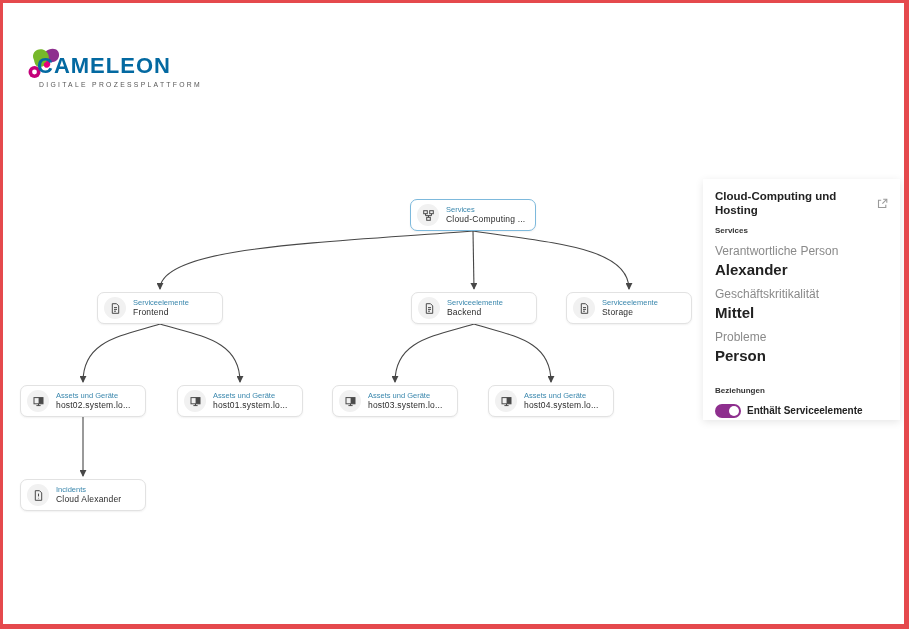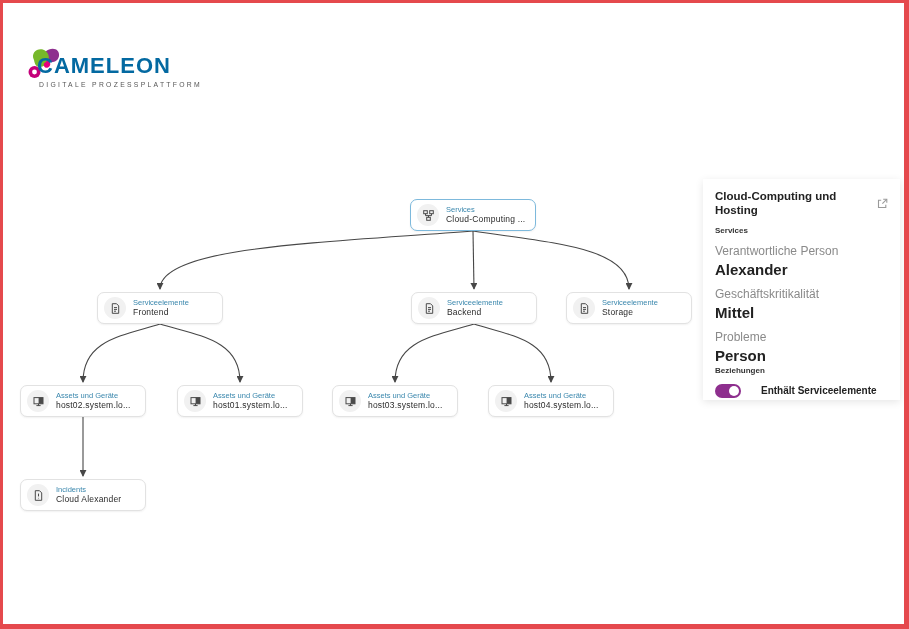--- a/index.html
+++ b/index.html
@@ -34,22 +34,22 @@
   .panel{
     position:absolute;left:700px;top:176px;width:197px;box-sizing:border-box;
     background:#fff;box-shadow:0 2px 8px rgba(0,0,0,0.10);padding:11px 12px 2px 12px;
   }
   .panel-title-row{display:flex;align-items:center;gap:5px;}
   .panel-title{font-size:11.5px;font-weight:bold;color:#222;line-height:1.2;}
   .ext-icon{display:inline-flex;cursor:pointer;}
   .panel-type{font-size:8px;font-weight:bold;color:#333;margin-top:8px;}
   .field-label{font-size:12px;color:#8a8a8a;margin-top:9px;}
   .field-value{font-size:15px;font-weight:bold;color:#222;margin-top:3px;}
-  .relations-header{font-size:8px;font-weight:bold;color:#333;margin-top:2px;}
-  .toggle-row{display:flex;align-items:center;gap:20px;margin-top:9px;}
+  .relations-header{font-size:8px;font-weight:bold;color:#333;margin-top:22px;}
+  .toggle-row{display:flex;align-items:center;gap:6px;margin-top:9px;}
   .toggle{position:relative;width:26px;height:14px;border-radius:7px;background:#8e2f8e;
     flex:none;cursor:pointer;}
   .toggle .knob{position:absolute;right:2px;top:2px;width:10px;height:10px;border-radius:50%;background:#fff;}
   .toggle-label{font-size:10px;font-weight:bold;color:#222;white-space:nowrap;}
 </style>
 </head>
 <body>
 
 <div class="page">
 

